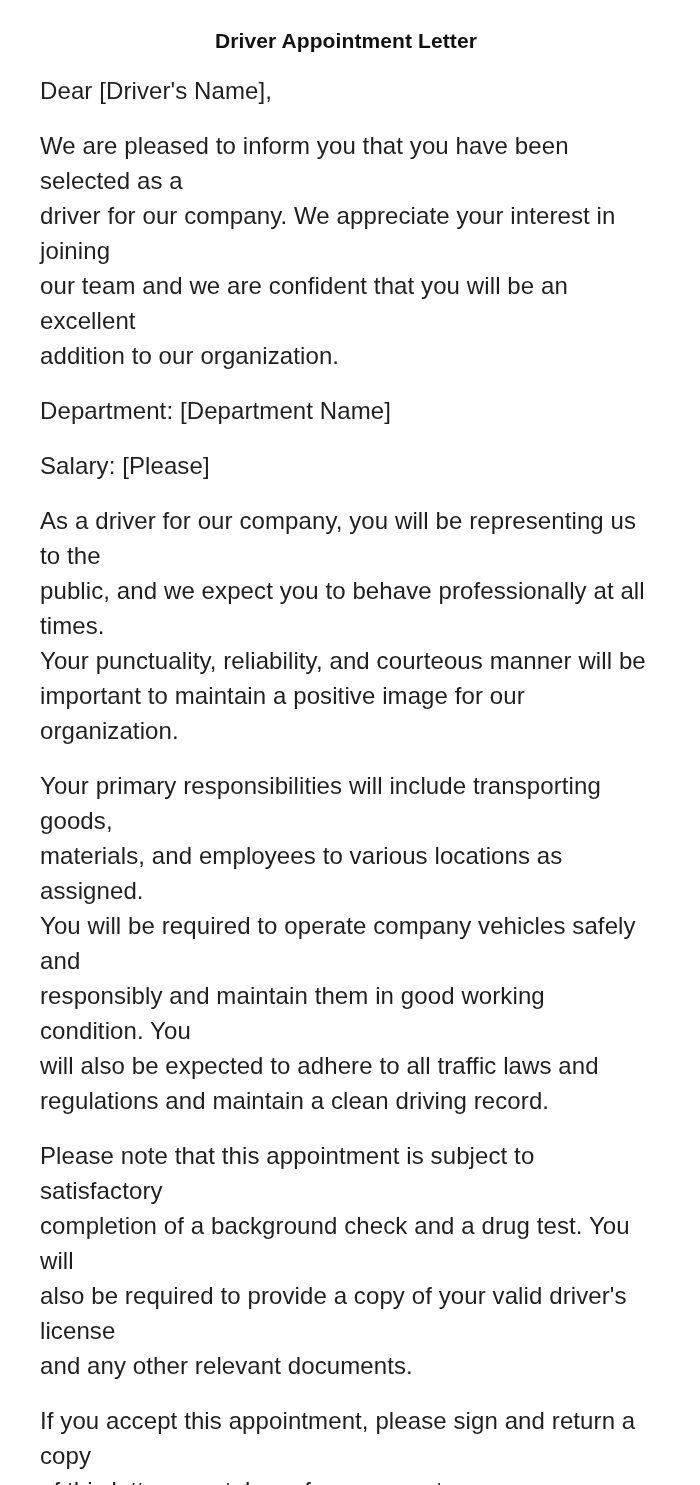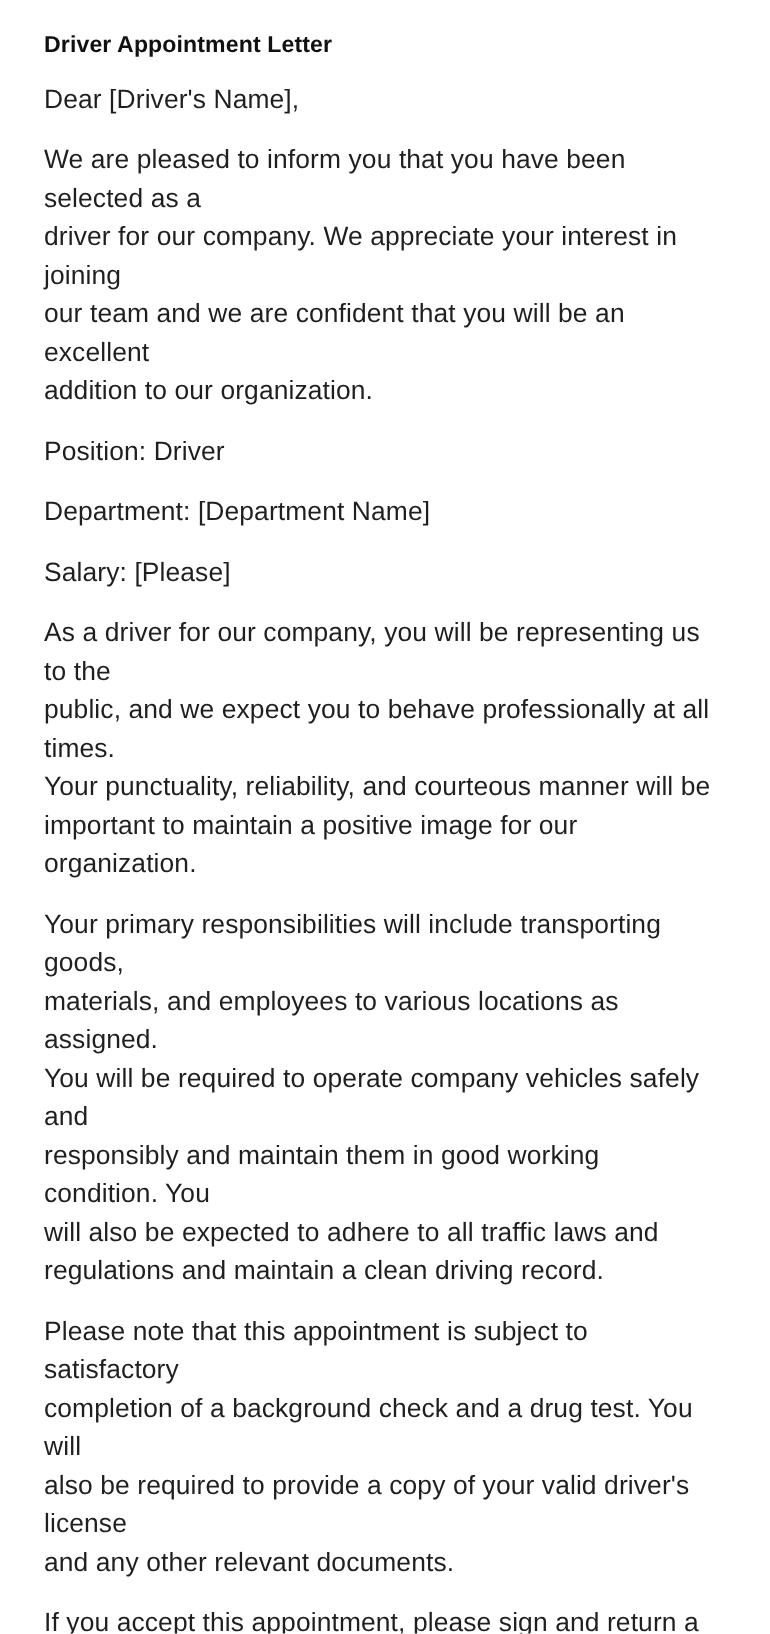--- a/index.html
+++ b/index.html
@@ -18,20 +18,21 @@
   .page {
     padding: 28px 48px 0 40px;
   }
   h1.doc-title {
     font-size: 21px;
     line-height: 25px;
     font-weight: 700;
     color: #111111;
     margin: 0 0 6px 0;
     letter-spacing: 0.1px;
+    text-align: center;
   }
   p.para {
     font-size: 24px;
     line-height: 35px;
     margin: 20px 0;
     white-space: pre-line;   
     letter-spacing: 0.1px;
     max-width: 612px;
   }
 </style>
@@ -42,21 +43,20 @@
   <h1 class="doc-title">Driver Appointment Letter</h1>
 
   <p class="para">Dear [Driver's Name],</p>
 
   <p class="para">We are pleased to inform you that you have been selected as a
 driver for our company. We appreciate your interest in joining
 our team and we are confident that you will be an excellent
 addition to our organization.</p>
 
 
-  <p class="para">Position: Driver</p>
 
   <p class="para">Department: [Department Name]</p>
 
 
   <p class="para">Salary: [Please]</p>
 
   <p class="para">As a driver for our company, you will be representing us to the
 public, and we expect you to behave professionally at all times.
 Your punctuality, reliability, and courteous manner will be
 important to maintain a positive image for our organization.</p>

